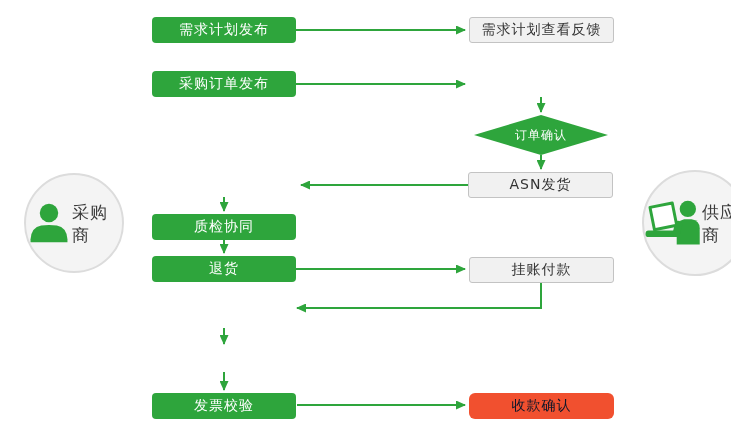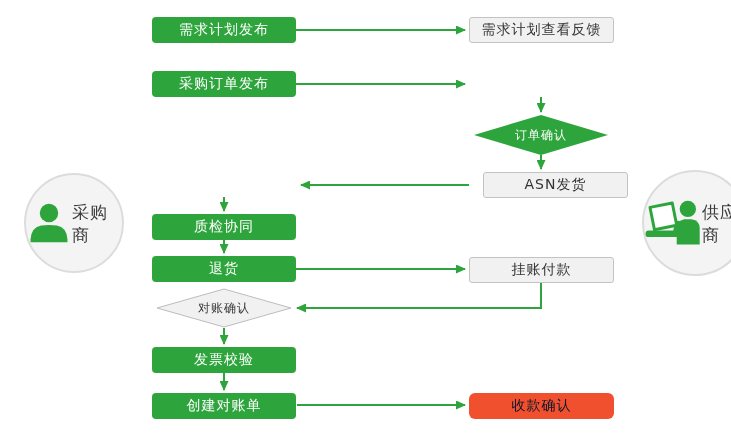--- a/index.html
+++ b/index.html
@@ -65,42 +65,35 @@
       <line x1="205" y1="240" x2="205" y2="253" marker-end="url(#arr)"></line>
       <line x1="205" y1="328" x2="205" y2="344" marker-end="url(#arr)"></line>
       <line x1="205" y1="372" x2="205" y2="390" marker-end="url(#arr)"></line>
     </g>
   </svg>
 
   <div class="node green-box" style="left:133px;top:17px;width:144px;height:26px">需求计划发布</div>
   <div class="node green-box" style="left:133px;top:71px;width:144px;height:26px">采购订单发布</div>
   <div class="node green-box" style="left:133px;top:256px;width:144px;height:26px">退货</div>
   <div class="node green-box" style="left:133px;top:214px;width:144px;height:26px">质检协同</div>
-  <div class="node green-box" style="left:133px;top:347px;width:144px;height:26px">发票校验</div>
-  <div class="node green-box" style="left:133px;top:393px;width:144px;height:26px">创建对账单</div>
+  <div class="node green-box" style="left:133px;top:393px;width:144px;height:26px">发票校验</div>
 
   <div class="node gray-box" style="left:450px;top:17px;width:145px;height:26px">需求计划查看反馈</div>
-  <div class="node gray-box" style="left:464px;top:172px;width:145px;height:26px">ASN发货</div>
+  <div class="node gray-box" style="left:449px;top:172px;width:145px;height:26px">ASN发货</div>
   <div class="node gray-box" style="left:450px;top:257px;width:145px;height:26px">挂账付款</div>
 
   <div class="node red-box" style="left:450px;top:393px;width:145px;height:26px">收款确认</div>
 
   <div class="diamond d-green" style="left:455px;top:115px;width:134px;height:40px">
     <svg viewBox="0 0 134 40" preserveAspectRatio="none">
       <polygon points="67,0 134,20 67,40 0,20" style="fill:var(--green)"></polygon>
     </svg>
     <span>订单确认</span>
   </div>
 
-  <div class="diamond d-gray" style="left:136px;top:288px;width:138px;height:40px">
-    <svg viewBox="0 0 138 40" preserveAspectRatio="none">
-      <polygon points="69,1 136,20 69,39 2,20" style="fill:var(--gray-fill);stroke:#bdbdbd" stroke-width="1"></polygon>
-    </svg>
-    <span>对账确认</span>
-  </div>
 
   <div class="actor" style="left:5px;top:173px;width:100px;height:100px">
     <span class="icon">
       <svg width="46" height="44" viewBox="0 0 64 62" xmlns="http://www.w3.org/2000/svg">
         <circle cx="32" cy="17" r="13" style="fill:var(--green)"></circle>
         <path d="M6,58 L6,54 Q7,37 21,34.5 Q26,33.8 32,33.8 Q38,33.8 43,34.5 Q57,37 58,54 L58,58 Z" style="fill:var(--green)"></path>
       </svg>
     </span>
     <div class="label">采购商</div>
   </div>

